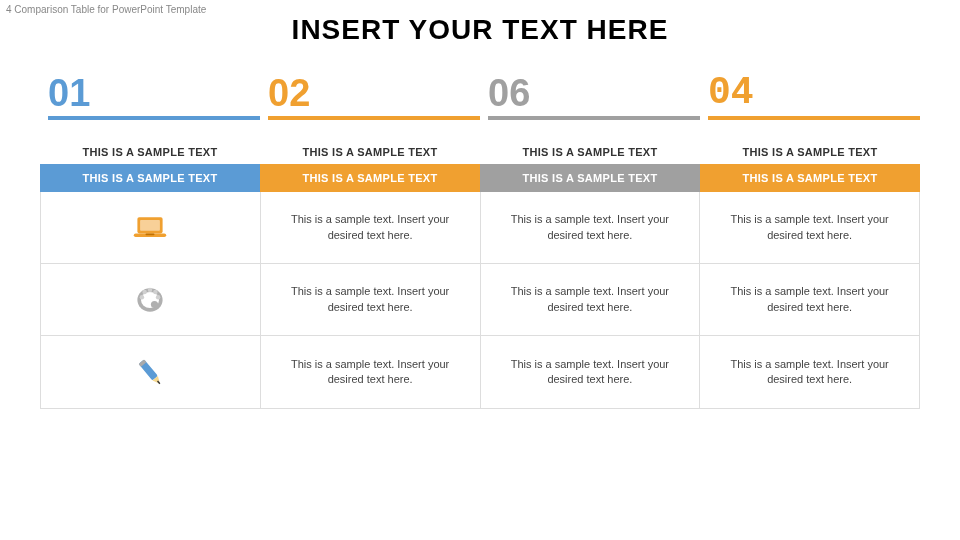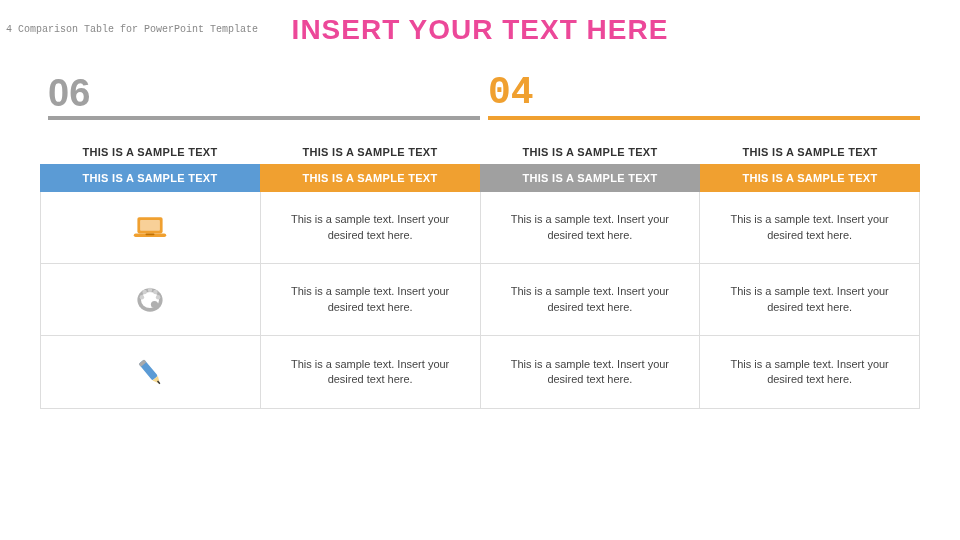--- a/index.html
+++ b/index.html
@@ -8,33 +8,32 @@
       height: 540px;
       background: #ffffff;
       font-family: Arial, sans-serif;
       overflow: hidden;
       position: relative;
     }
 
     
     .watermark {
       position: absolute;
-      top: 24px;
+      top: 4px;
       left: 6px;
       font-size: 10px;
       color: #888;
-      font-family: Liberation Mono, monospace;
     }
 
     
     .main-title {
       text-align: center;
       font-size: 28px;
       font-weight: 900;
-      color: #ec4899;
+      color: #000000;
       padding-top: 14px;
       letter-spacing: 1px;
     }
 
     
     .numbers-section {
       display: flex;
       width: 880px;
       margin: 28px auto 0 auto;
     }
@@ -145,20 +144,28 @@
     }
   </style>
 </head>
 <body>
 
 <div class="watermark">4 Comparison Table for PowerPoint Template</div>
 
 <div class="main-title">INSERT YOUR TEXT HERE</div>
 
 <div class="numbers-section">
+  <div class="number-col">
+    <span class="number-label col1">01</span>
+    <div class="number-bar bar-col1"></div>
+  </div>
+  <div class="number-col">
+    <span class="number-label col2">02</span>
+    <div class="number-bar bar-col2"></div>
+  </div>
   <div class="number-col">
     <span class="number-label col3">06</span>
     <div class="number-bar bar-col3"></div>
   </div>
   <div class="number-col">
     <span class="number-label col4">04</span>
     <div class="number-bar bar-col4"></div>
   </div>
 </div>
 

